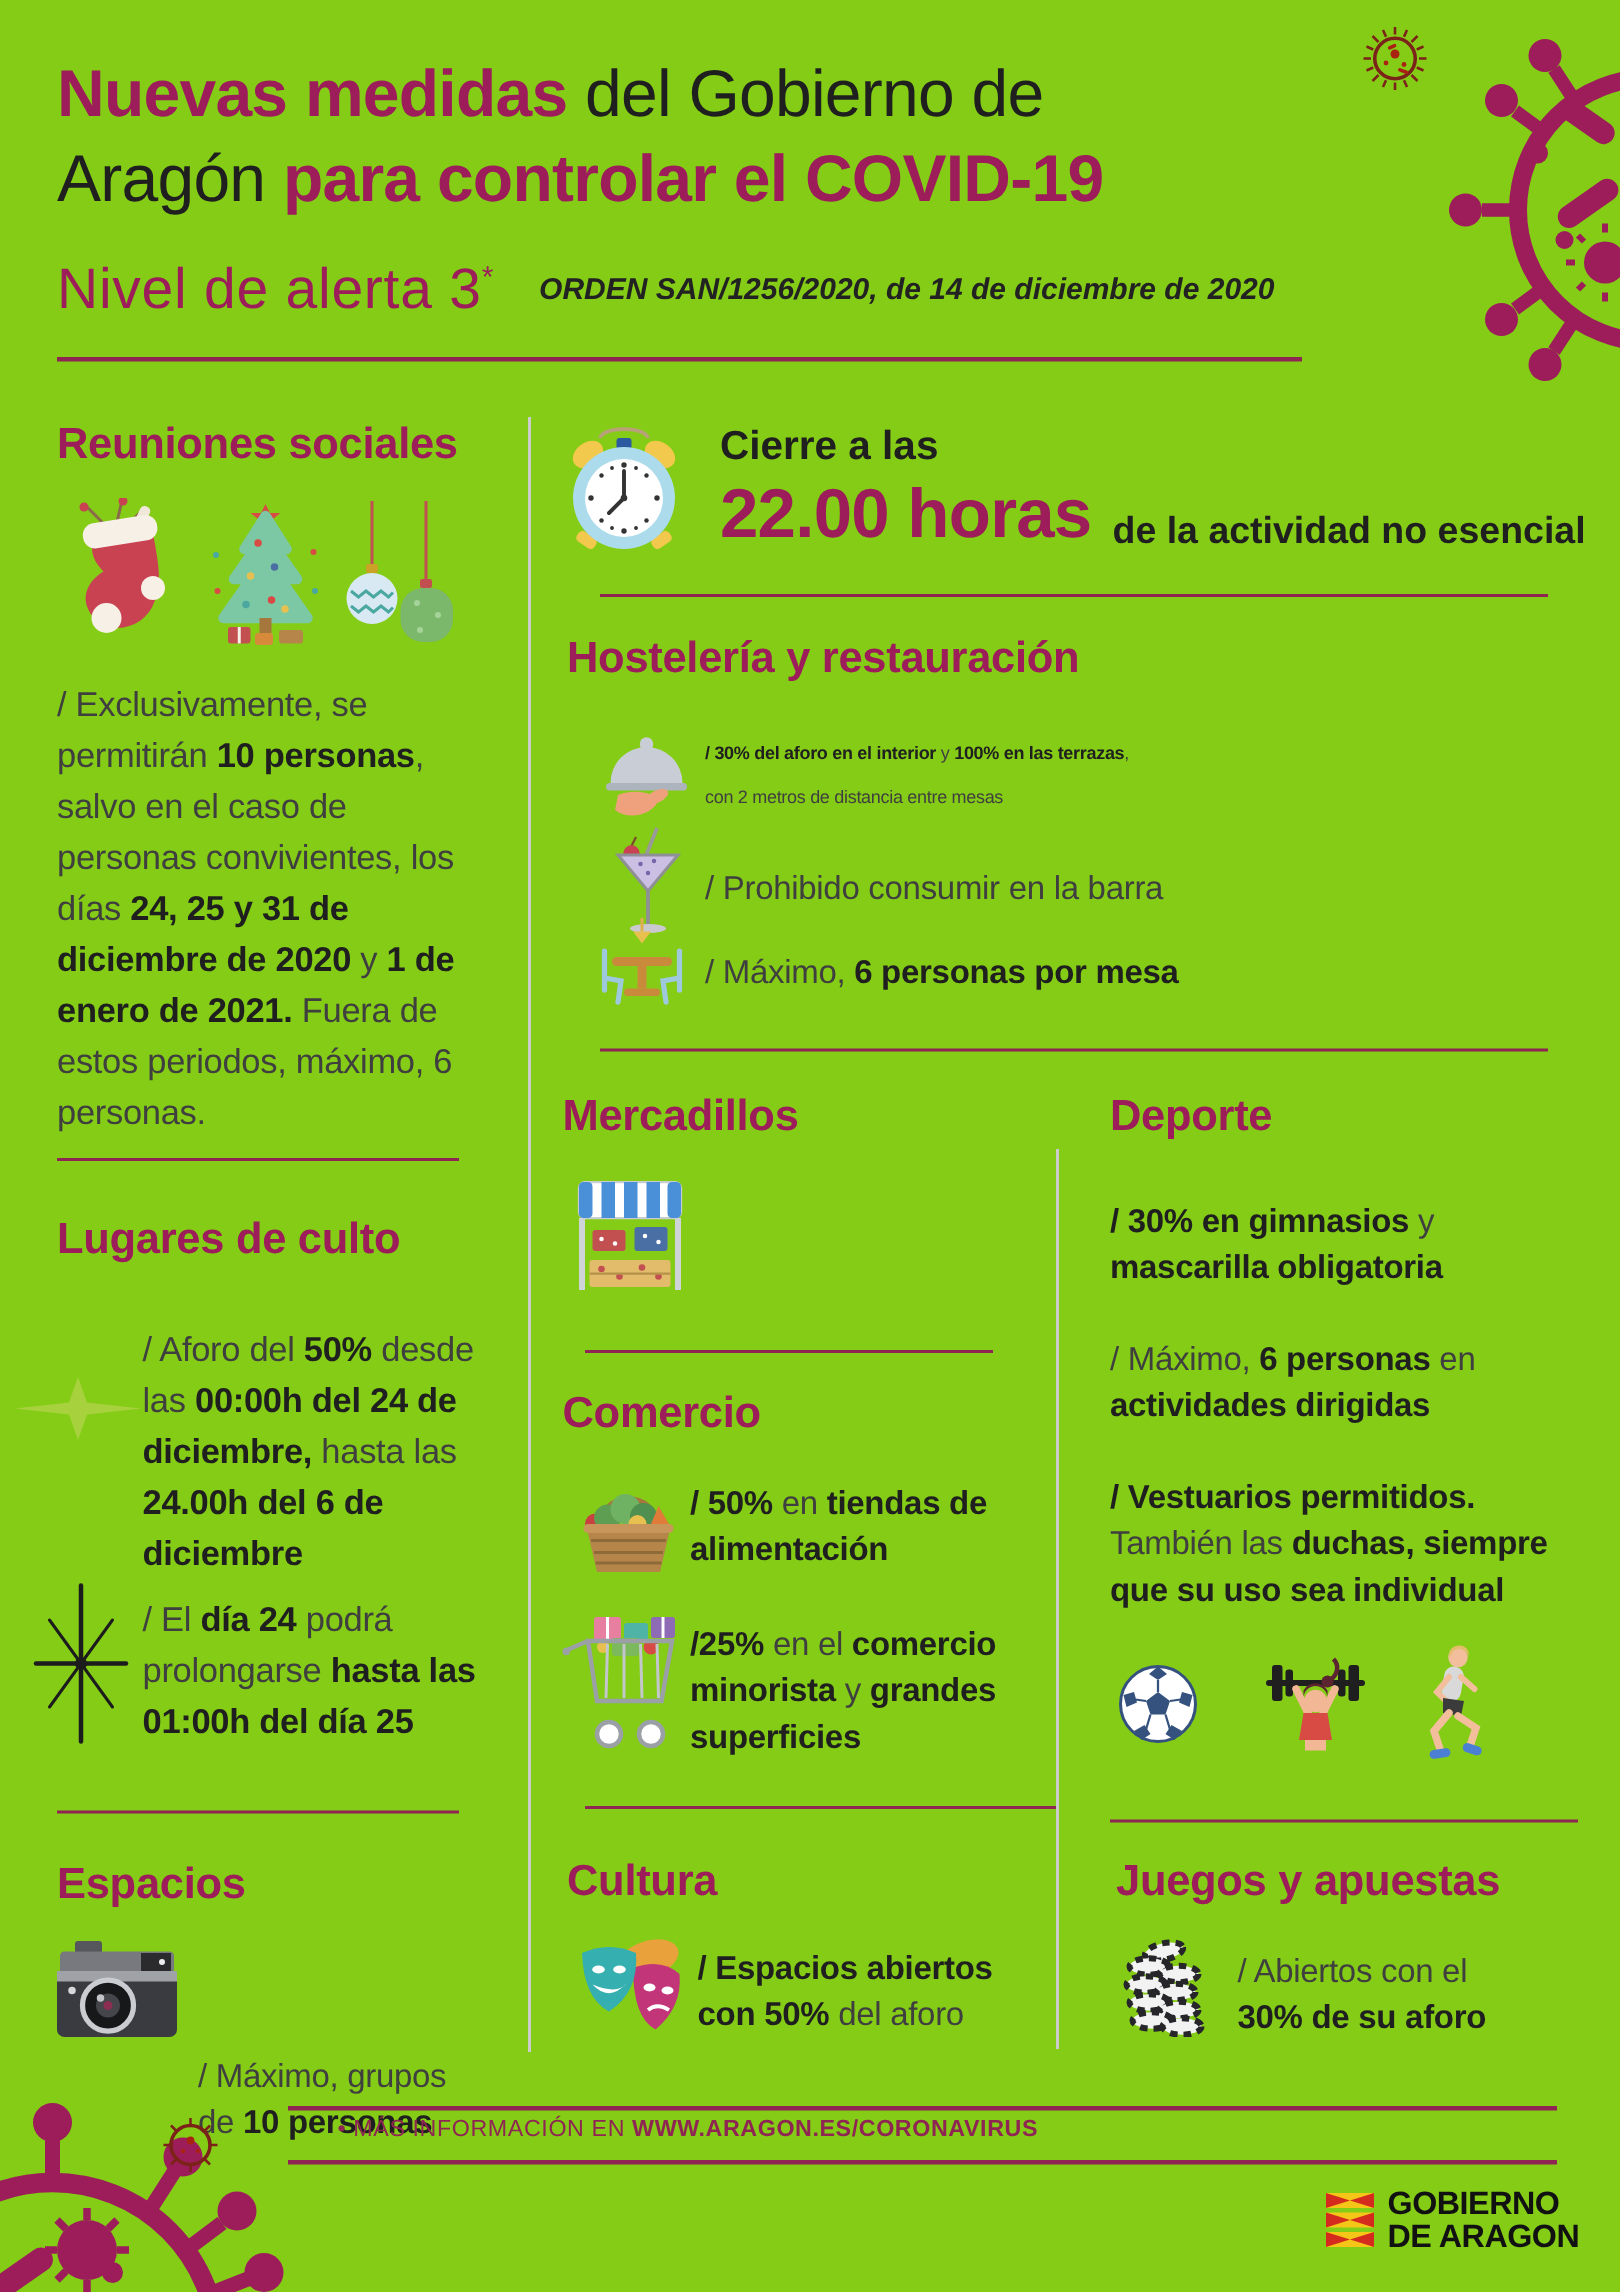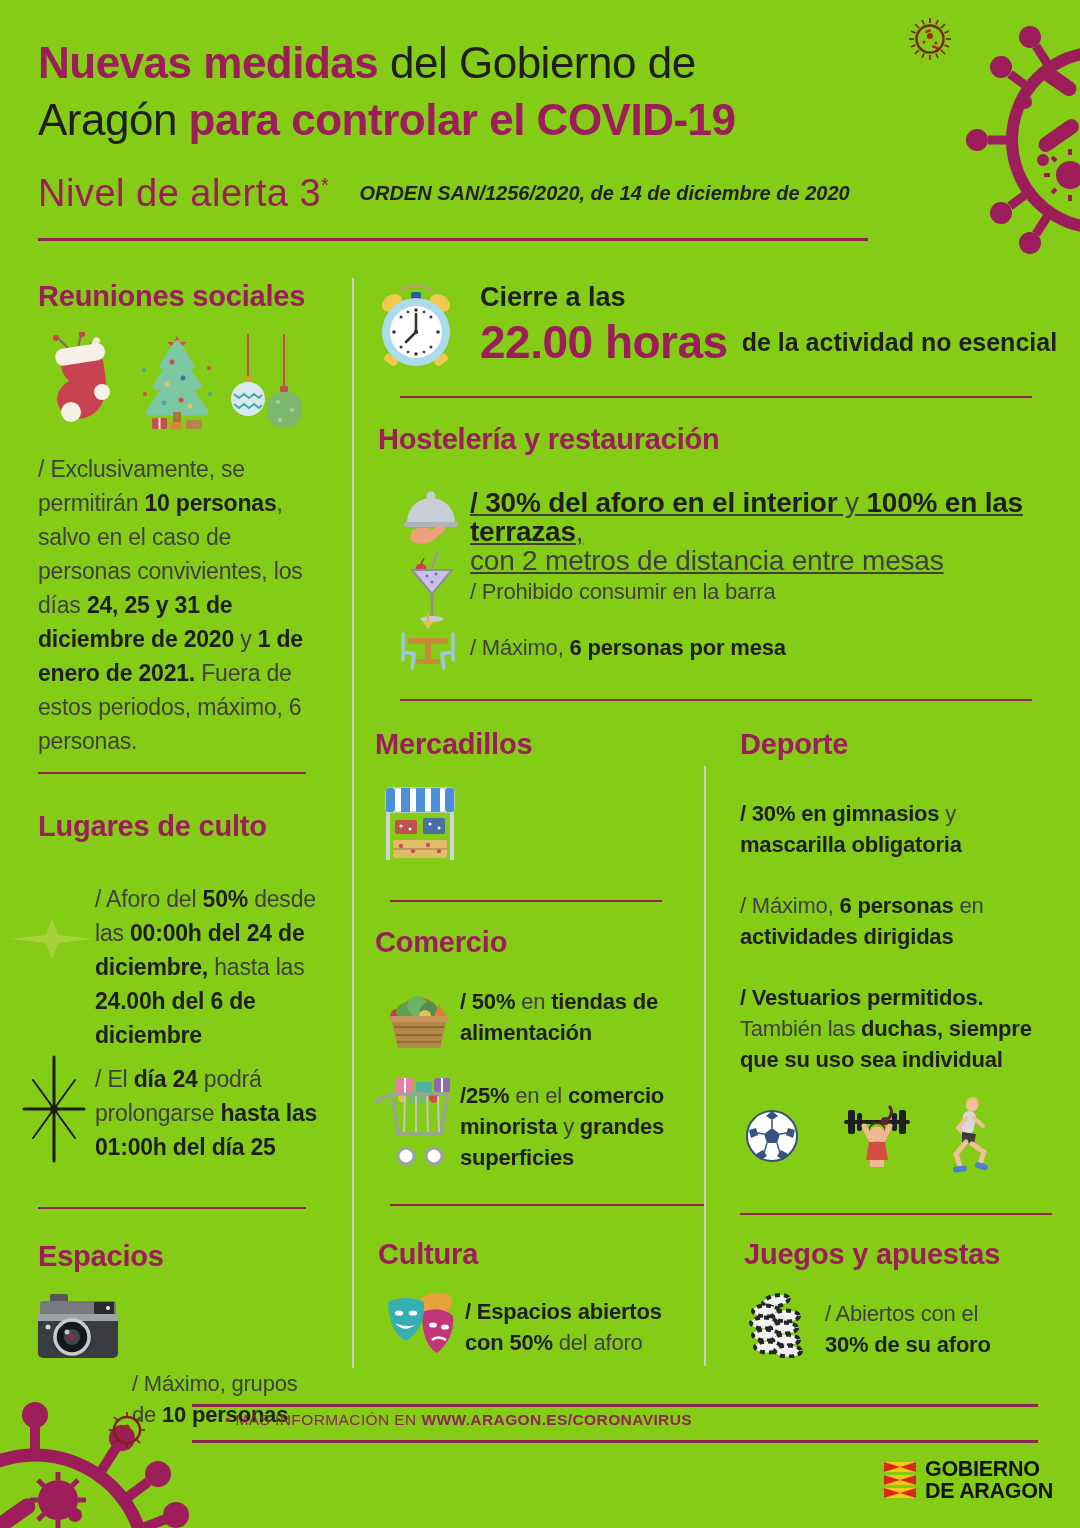--- a/index.html
+++ b/index.html
@@ -28,28 +28,28 @@
   .alert{font-size:38px;color:var(--accent);font-weight:400;letter-spacing:0.5px;}
   .alert sup{font-size:20px;}
   .orden{font-size:20px;font-style:italic;font-weight:700;color:#222;margin-left:30px;}
 
   
   .sec-title{position:absolute;font-size:29px;font-weight:700;color:var(--accent);letter-spacing:-0.2px;}
 
   
   .txt{position:absolute;font-size:22px;line-height:31px;letter-spacing:-0.2px;color:var(--txt);}
   .txt .b{font-weight:700;color:var(--txtb);}
-  .txt.tight{font-size:28px;line-height:29px;text-decoration:underline;}
+  .txt.tight{font-size:12px;line-height:29px;}
   .para{font-size:23px;line-height:34px;}
   .culto-t{font-size:23px;line-height:34px;}
 
   
   .closure{left:480px;top:282px;}
   .closure .l1{font-size:27px;font-weight:700;color:var(--txtb);}
-  .closure .l2{display:flex;align-items:center;margin-top:2px;}
+  .closure .l2{display:flex;align-items:flex-end;margin-top:2px;}
   .closure .time{font-size:46px;font-weight:700;color:var(--accent);letter-spacing:-0.5px;}
   .closure .rest{font-size:25px;font-weight:700;color:var(--txtb);margin-left:14px;}
 
   
   .finfo{left:225px;top:1411px;font-size:15.5px;letter-spacing:0.4px;color:var(--line);font-weight:400;}
   .finfo .b{font-weight:700;}
   .logo-text{left:925px;top:1458px;font-size:21.5px;line-height:22px;font-weight:800;color:#111;letter-spacing:-0.3px;}
   svg{display:block;}
 </style>
 </head>

